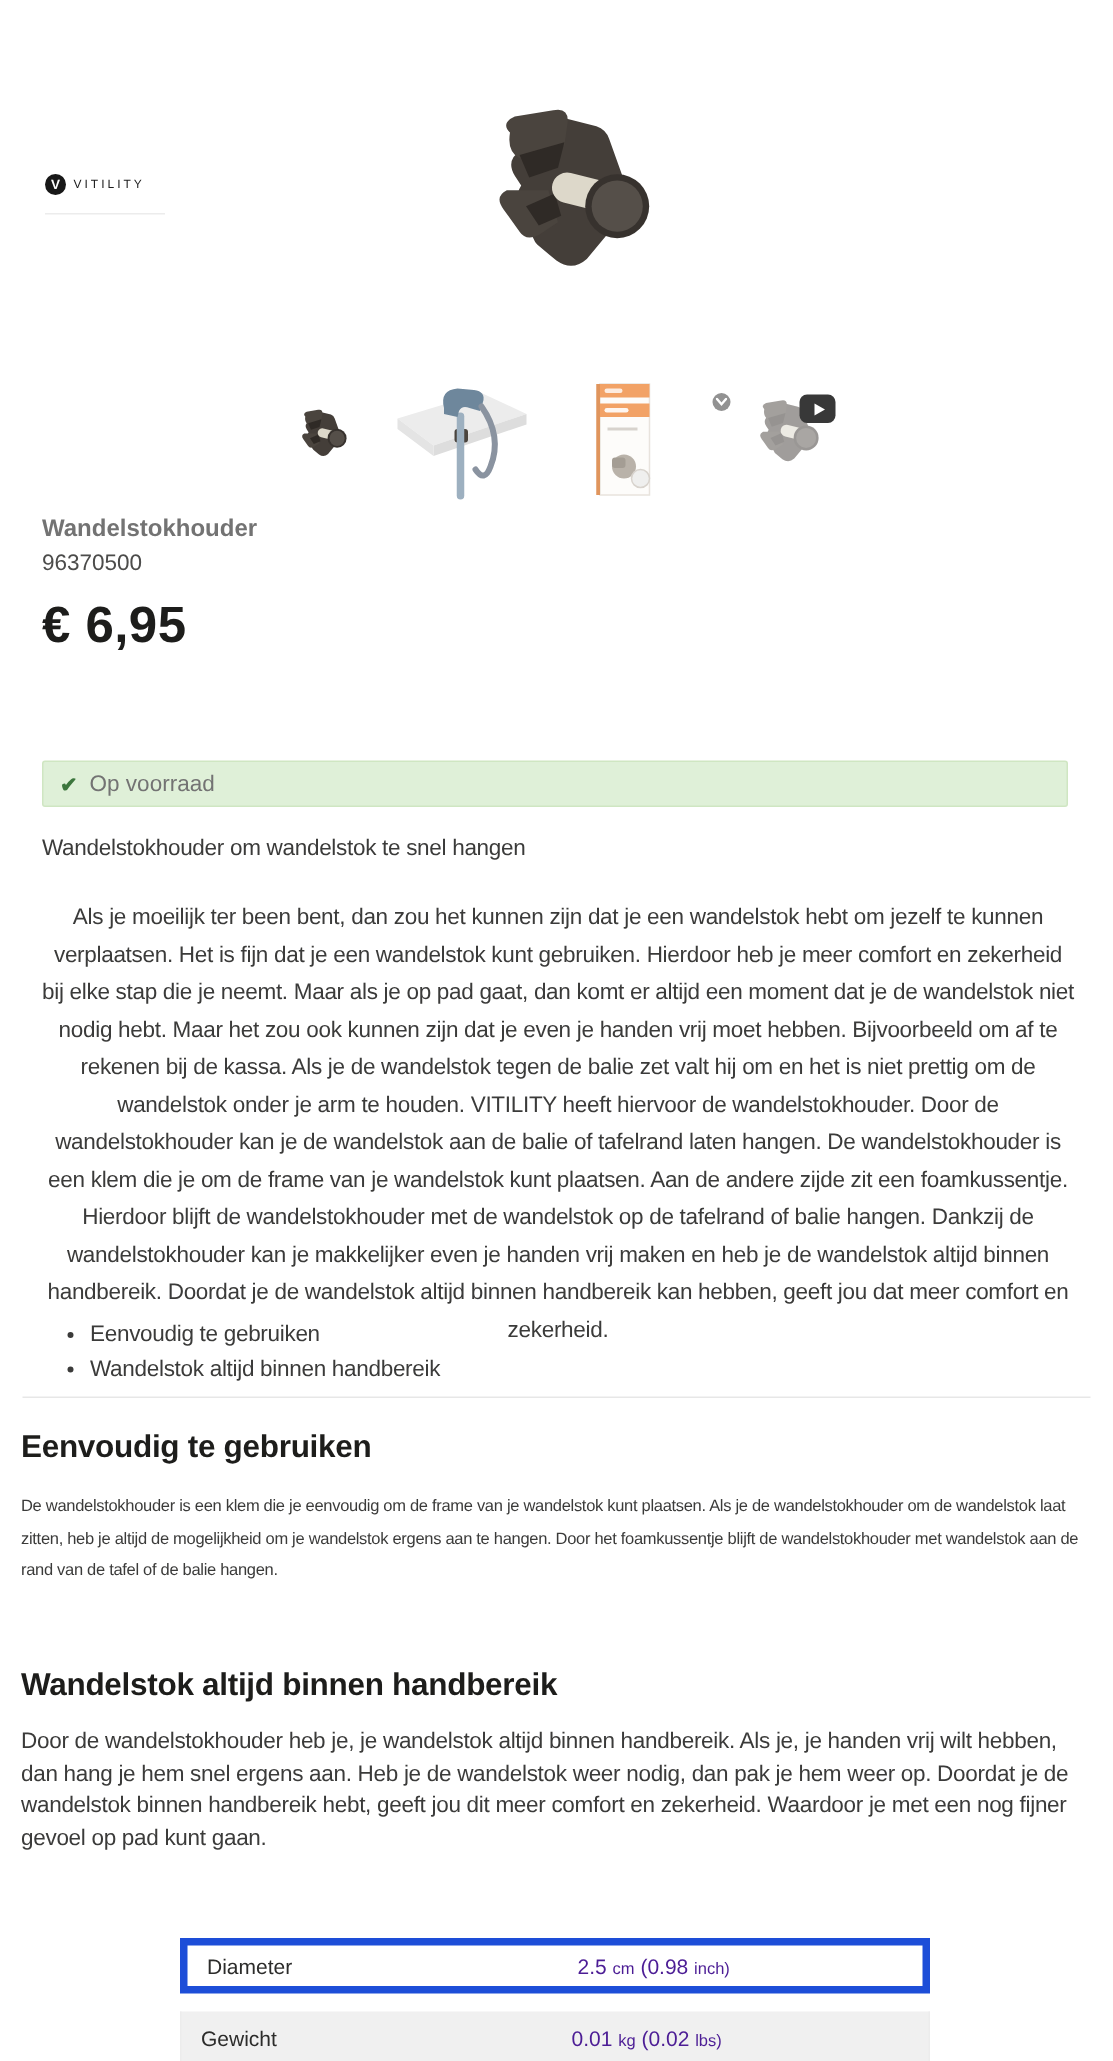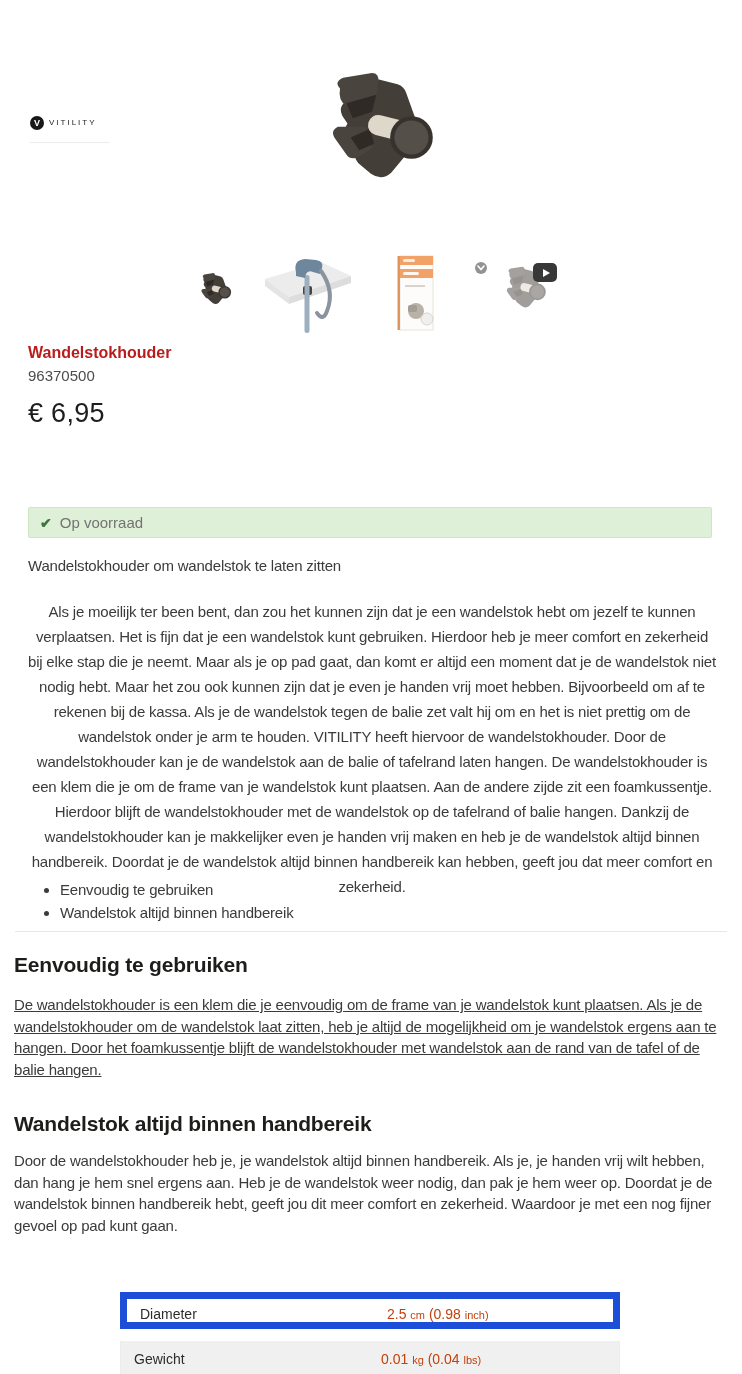--- a/index.html
+++ b/index.html
@@ -25,53 +25,53 @@
   .chevron-circle { position:absolute; left:475px; top:262px; width:12px; height:12px; border-radius:50%;
                     background:#929292; display:flex; align-items:center; justify-content:center; cursor:pointer; }
   .chevron-circle svg { display:block; }
 
   .play-btn { position:absolute; left:533px; top:263px; width:24px; height:19px; background:#383838;
               border-radius:5px; display:flex; align-items:center; justify-content:center; cursor:pointer; }
   .play-tri { width:0; height:0; border-left:7px solid #fff; border-top:4.5px solid transparent;
               border-bottom:4.5px solid transparent; margin-left:2px; }
 
   
-  .product-title { position:absolute; left:28px; top:344px; font-size:16px; font-weight:bold; color:#b91c1c; }
+  .product-title { position:absolute; left:28px; top:344px; font-size:16px; font-weight:bold; color:#737373; }
   .product-sku   { position:absolute; left:28px; top:367px; font-size:15px; color:#4c4c4b; }
-  .product-price { position:absolute; left:28px; top:398px; font-size:27px; color:#1d1d1b; letter-spacing:.3px; }
+  .product-price { position:absolute; left:28px; top:398px; font-size:34px; color:#1d1d1b; letter-spacing:.3px;font-weight:bold; }
 
   
   .stock-banner { position:absolute; left:28px; top:507px; width:684px; height:31px;
                   background:#dff0d8; border:1px solid #cfe6c2; border-radius:2px;
                   display:flex; align-items:center; padding-left:11px; }
   .stock-check { color:#3c763d; font-size:14px; font-weight:bold; margin-right:8px; }
   .stock-text  { color:#737373; font-size:15px; }
 
   
   .desc-intro { position:absolute; left:28px; top:557px; width:686px; font-size:15px; letter-spacing:-.2px; }
   .desc-body  { position:absolute; left:28px; top:599px; width:688px; font-size:15px; line-height:25px; letter-spacing:-.2px;text-align:center; }
   .desc-bullets { position:absolute; left:28px; top:878px; width:660px; }
   .desc-bullets ul { margin:0; padding-left:32px; }
   .desc-bullets li { font-size:15px; line-height:21px; letter-spacing:-.2px; margin-bottom:0; padding:1px 0; }
 
   .divider { position:absolute; left:15px; top:931px; width:712px; height:1px; background:#e7e7e7; }
 
   
   .sec-head-1 { position:absolute; left:14px; top:953px; font-size:21px; font-weight:bold; color:#1d1d1b; letter-spacing:-.2px; }
-  .sec-text-1 { position:absolute; left:14px; top:994px; width:716px; font-size:15px; line-height:21.5px; letter-spacing:-.2px;text-decoration:underline; }
+  .sec-text-1 { position:absolute; left:14px; top:994px; width:716px; font-size:11px; line-height:21.5px; letter-spacing:-.2px; }
   .sec-head-2 { position:absolute; left:14px; top:1112px; font-size:21px; font-weight:bold; color:#1d1d1b; letter-spacing:-.2px; }
   .sec-text-2 { position:absolute; left:14px; top:1150px; width:716px; font-size:15px; line-height:21.5px; letter-spacing:-.2px; }
 
   
   .spec-table { position:absolute; left:120px; top:1292px; width:500px; }
   .spec-row { display:flex; align-items:center; height:37px; }
-  .spec-row.row-a { background:#fff; border:7px solid #1d4ed8;align-items:flex-end; }
+  .spec-row.row-a { background:#fff; border:5px solid #1d4ed8; }
   .spec-row.row-b { background:#f0f0f0; border:1px solid #ececec; border-top:none;margin-top:12px; }
   .spec-label { width:260px; padding-left:13px; font-size:14px; color:#2c2c2b; }
-  .spec-value { font-size:14px; color:#c2410c; }
+  .spec-value { font-size:14px; color:#4c1d95; }
   .spec-value .unit { font-size:11px; }
 
   .hidden-defs { position:absolute; width:0; height:0; overflow:hidden; }
 </style>
 </head>
 <body>
 
 <svg class="hidden-defs" aria-hidden="true">
   <defs>
     <g id="clampsym">
@@ -150,21 +150,21 @@
 
   <div class="product-title">Wandelstokhouder</div>
   <div class="product-sku">96370500</div>
   <div class="product-price">€ 6,95</div>
 
   <div class="stock-banner">
     <span class="stock-check">✔</span>
     <span class="stock-text">Op voorraad</span>
   </div>
 
-  <div class="desc-intro">Wandelstokhouder om wandelstok te laten zitten</div>
+  <div class="desc-intro">Wandelstokhouder om wandelstok te snel hangen</div>
   <div class="desc-body">Als je moeilijk ter been bent, dan zou het kunnen zijn dat je een wandelstok hebt om jezelf te kunnen verplaatsen. Het is fijn dat je een wandelstok kunt gebruiken. Hierdoor heb je meer comfort en zekerheid bij elke stap die je neemt. Maar als je op pad gaat, dan komt er altijd een moment dat je de wandelstok niet nodig hebt. Maar het zou ook kunnen zijn dat je even je handen vrij moet hebben. Bijvoorbeeld om af te rekenen bij de kassa. Als je de wandelstok tegen de balie zet valt hij om en het is niet prettig om de wandelstok onder je arm te houden. VITILITY heeft hiervoor de wandelstokhouder. Door de wandelstokhouder kan je de wandelstok aan de balie of tafelrand laten hangen. De wandelstokhouder is een klem die je om de frame van je wandelstok kunt plaatsen. Aan de andere zijde zit een foamkussentje. Hierdoor blijft de wandelstokhouder met de wandelstok op de tafelrand of balie hangen. Dankzij de wandelstokhouder kan je makkelijker even je handen vrij maken en heb je de wandelstok altijd binnen handbereik. Doordat je de wandelstok altijd binnen handbereik kan hebben, geeft jou dat meer comfort en zekerheid.</div>
   <div class="desc-bullets">
     <ul>
       <li>Eenvoudig te gebruiken</li>
       <li>Wandelstok altijd binnen handbereik</li>
     </ul>
   </div>
 
   <div class="divider"></div>
 
@@ -182,19 +182,19 @@
         <span class="unit">cm</span>
         <span>(0.98</span>
         <span class="unit">inch)</span>
       </div>
     </div>
     <div class="spec-row row-b">
       <div class="spec-label">Gewicht</div>
       <div class="spec-value">
         <span>0.01</span>
         <span class="unit">kg</span>
-        <span>(0.04</span>
+        <span>(0.02</span>
         <span class="unit">lbs)</span>
       </div>
     </div>
   </div>
 
 </div>
 
 </body></html>

